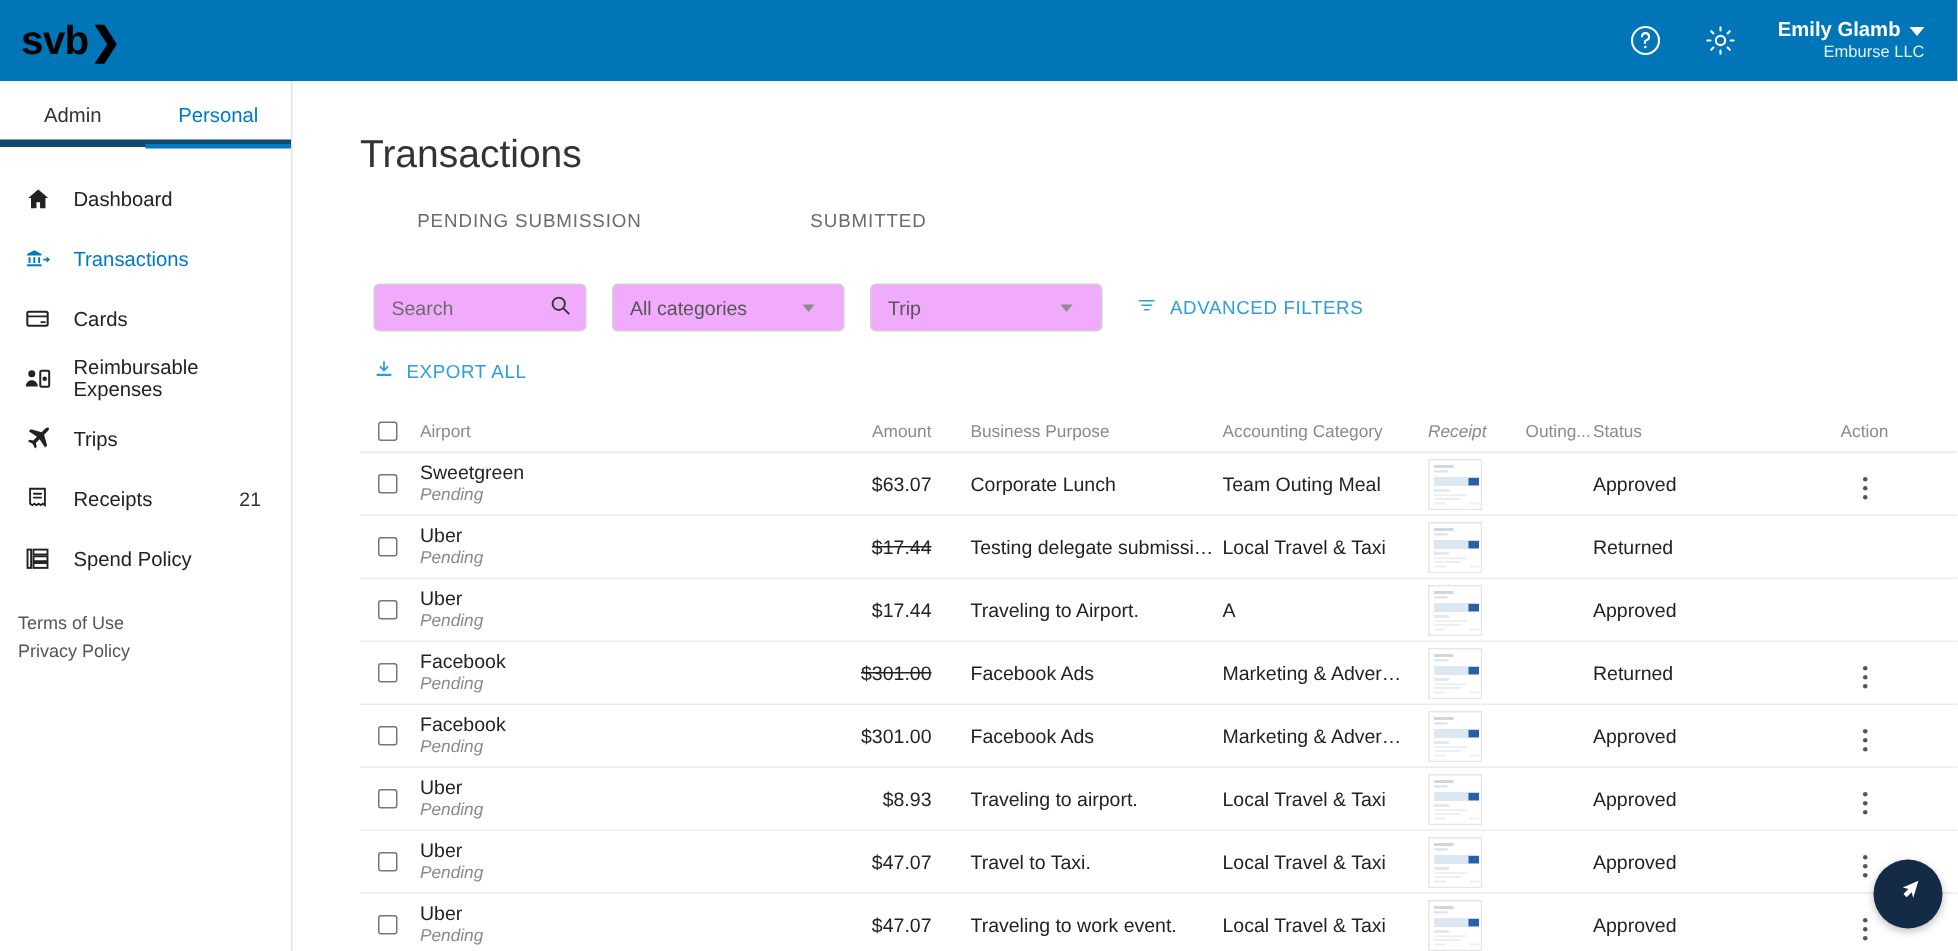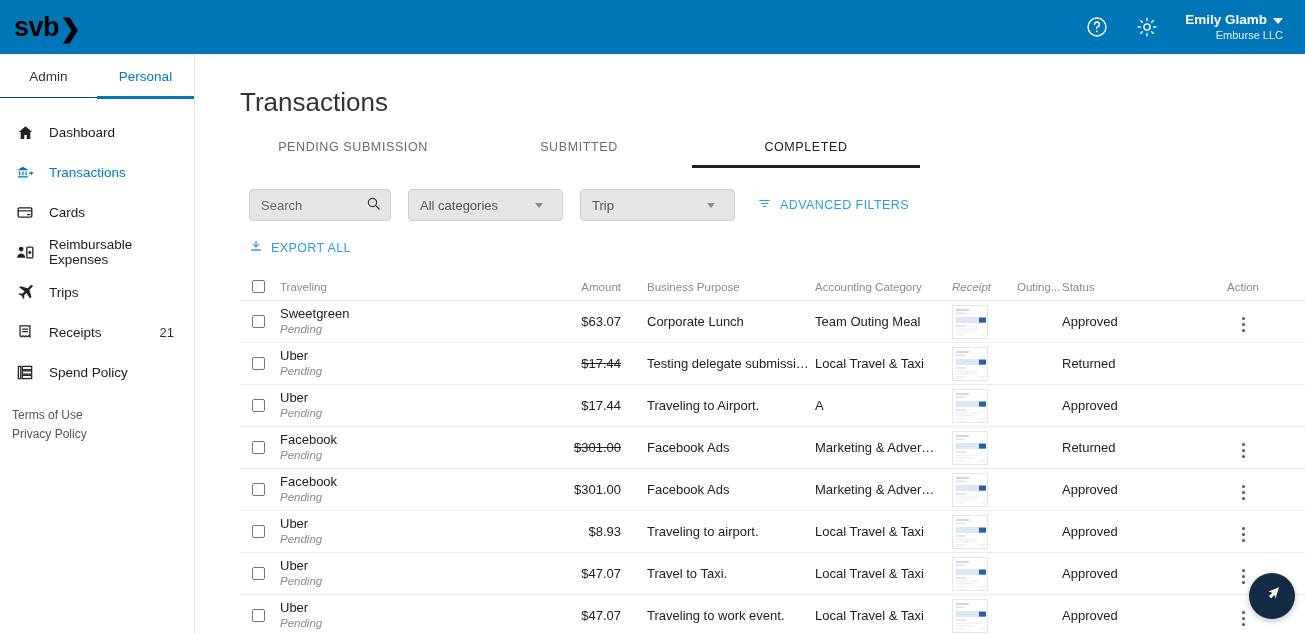--- a/index.html
+++ b/index.html
@@ -34,21 +34,21 @@
     display:inline-block; width:0;height:0;
     border-left:5px solid transparent;border-right:5px solid transparent;
     border-top:6px solid #fff; position:relative; top:1px;
   }
 
   
   .sidebar {
     position: absolute; top: 54px; left: 0; width: 195px; height: 580px;
     background: #fff; border-right: 1px solid #e3e3e3;
   }
-  .subtabs { display: flex; height: 44px; border-bottom: 1px solid #0c4a6e; }
+  .subtabs { display: flex; height: 44px; border-bottom: 5px solid #0c4a6e; }
   .subtab {
     flex: 1; display: flex; align-items: center; justify-content: center;
     font-size: 13.5px; color: #333; cursor: pointer; position: relative;
     height: 44px;
   }
   .subtab.active { color: #0079c1; }
   .subtab.active:after {
     content:""; position:absolute; left:0; right:0; bottom:-1px; height:3px; background:#0079c1;
   }
   .navlist { padding-top: 14px; }
@@ -76,21 +76,21 @@
   .tab.t1 { width: 226px; }
   .tab.t2 { width: 228px; color: #222; }
   .tab.active:after {
     content:""; position:absolute; left:0; right:0; bottom:0; height:3px; background:#222;
   }
 
   
   .filters { margin: 21px 0 0 9px; display: flex; align-items: center; padding-left:0; }
   .filters-wrap { margin-left: 44px; display:flex; align-items:center; }
   .field {
-    height: 32px; border: 1px solid #cfcfcf; border-radius: 4px; background: #e5e5e5;
+    height: 32px; border: 1px solid #cfcfcf; border-radius: 4px; background: #f0abfc;
     display: flex; align-items: center; font-size: 13px; color: #555; cursor: text;
   }
   .field.search { width: 142px; padding: 0 9px 0 11px; }
   .field.search .ph { flex: 1; color: #6a6a6a; }
   .field.sel { width: 155px; padding: 0 19px 0 11px; margin-left: 17px; cursor: pointer; }
   .field.sel .lbl { flex: 1; color: #555; }
   .caret-sm {
     width:0;height:0;border-left:4.5px solid transparent;border-right:4.5px solid transparent;
     border-top:5px solid #8c8c8c;
   }
@@ -267,21 +267,20 @@
       <span class="footlink">Privacy Policy</span>
     </div>
   </div>
 
   <div class="main">
     <h1 class="page-title">Transactions</h1>
 
     <div class="tabs">
       <div class="tab t0">PENDING SUBMISSION</div>
       <div class="tab t1">SUBMITTED</div>
-      <div class="tab t2 active">COMPLETED</div>
     </div>
 
     <div class="filters">
       <div class="filters-wrap">
         <div class="field search">
           <span class="ph">Search</span>
           <span>
             <svg width="15" height="15" viewBox="0 0 24 24" fill="none" stroke="#333" stroke-width="2">
               <circle cx="10.4" cy="10.4" r="6.6"></circle>
                 <path d="M15.4 15.4 21 21" stroke-linecap="round"></path>
@@ -316,21 +315,21 @@
       </span>
       <span>EXPORT ALL</span>
     </div>
 
     
     <div class="table">
       <div class="trow thead">
         <div class="c-check">
           <span class="cb"></span>
         </div>
-        <div class="c-merch">Traveling</div>
+        <div class="c-merch">Airport</div>
         <div class="c-amt">Amount</div>
         <div class="c-purp">Business Purpose</div>
         <div class="c-cat">Accounting Category</div>
         <div class="c-rec">Receipt</div>
         <div class="c-warn">Outing...</div>
         <div class="c-stat">Status</div>
         <div class="c-act">Action</div>
       </div>
 
       <div class="tbody" id="tbody">

